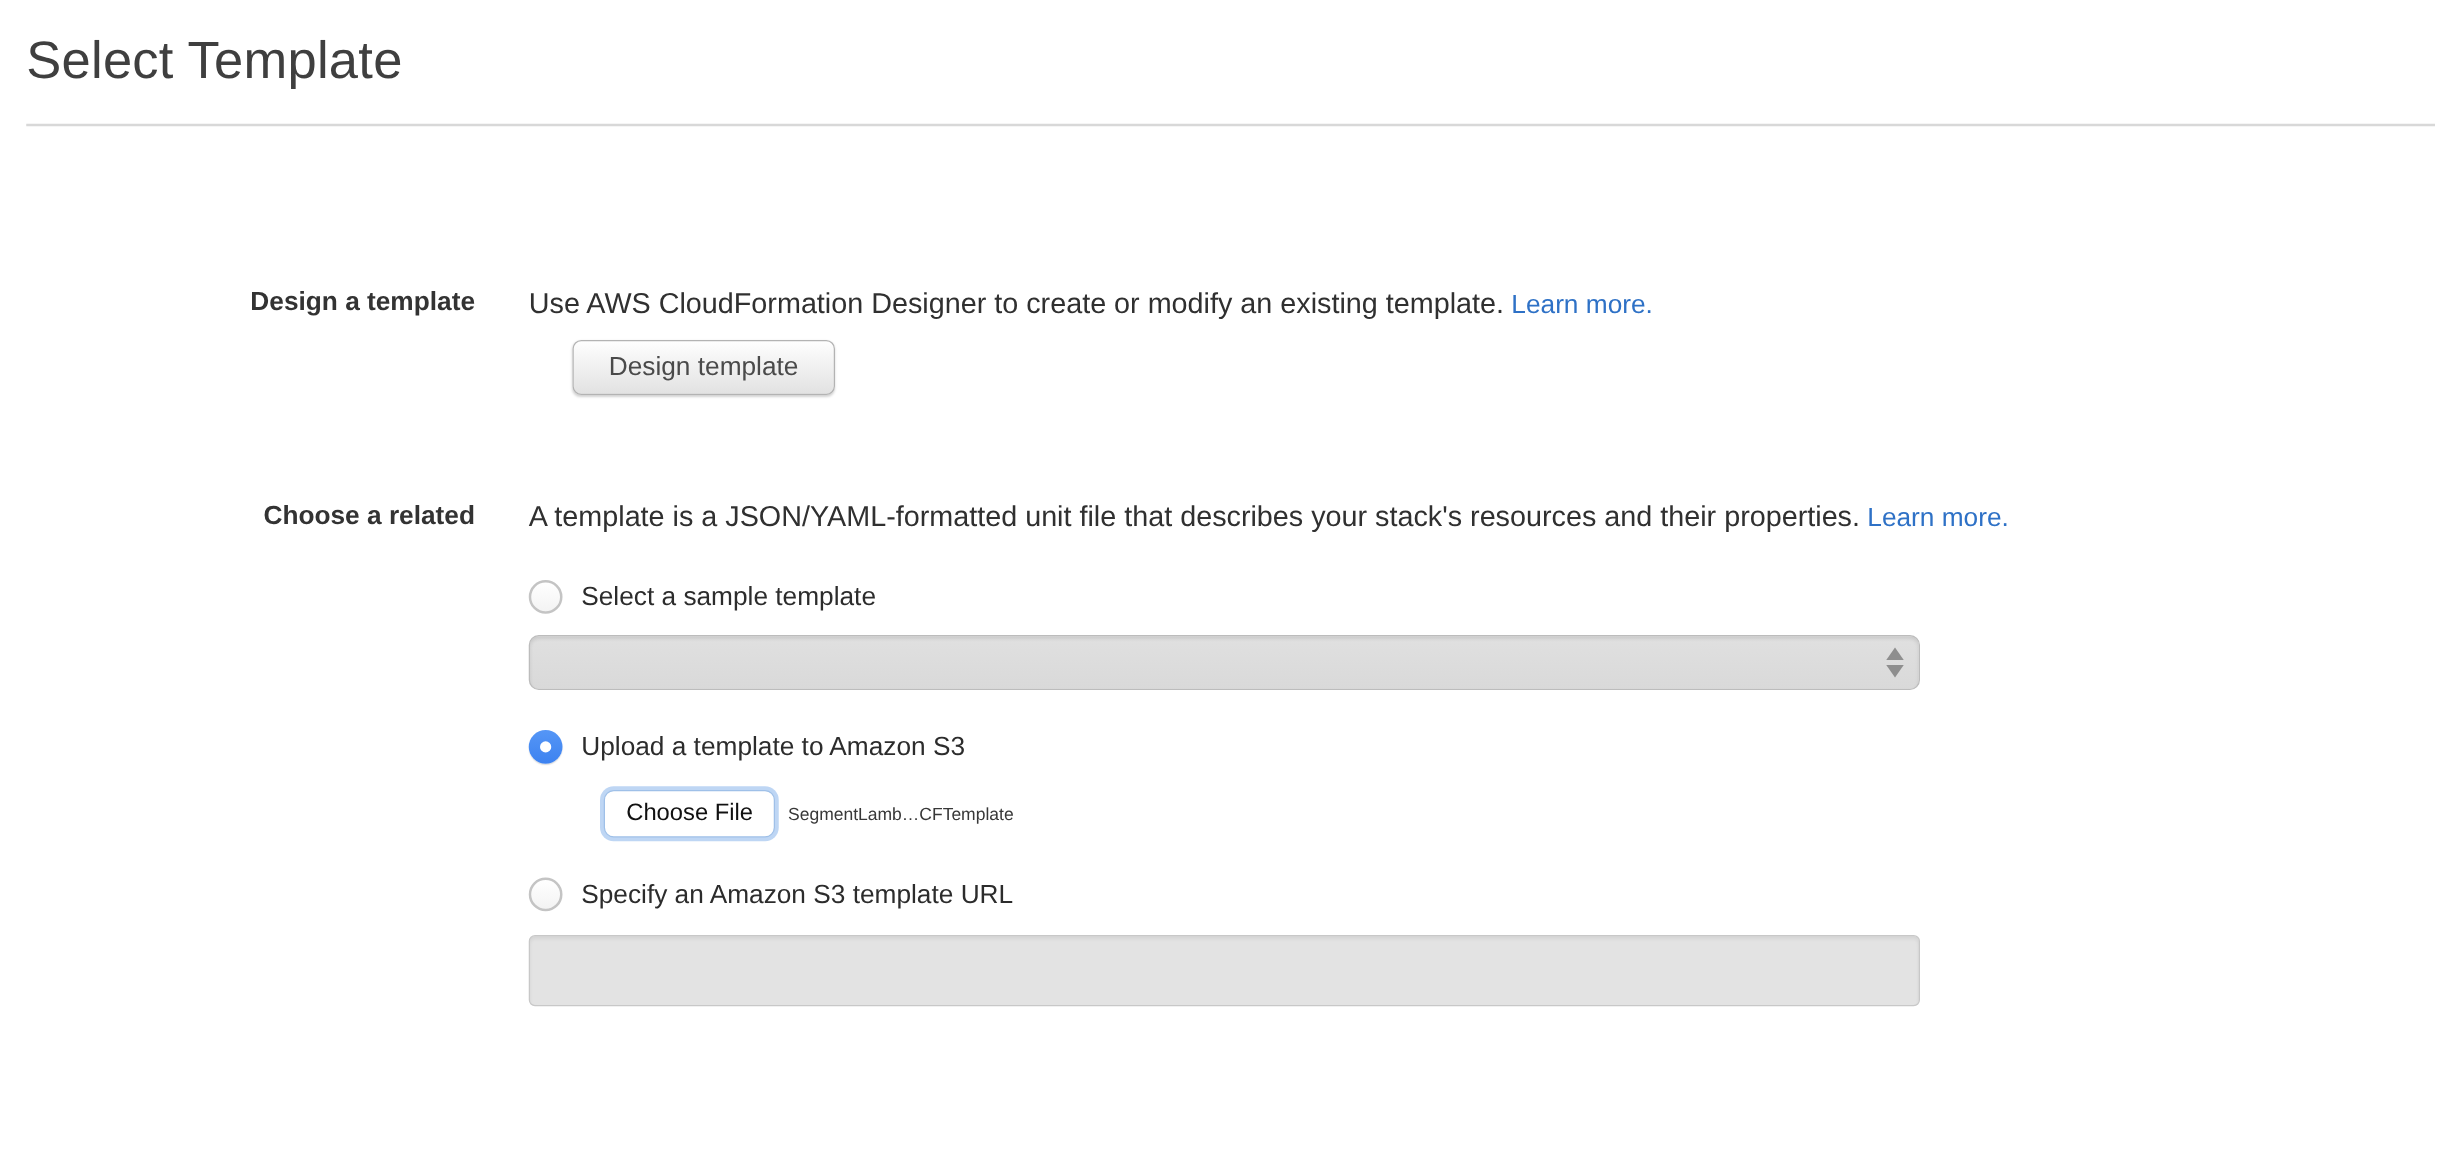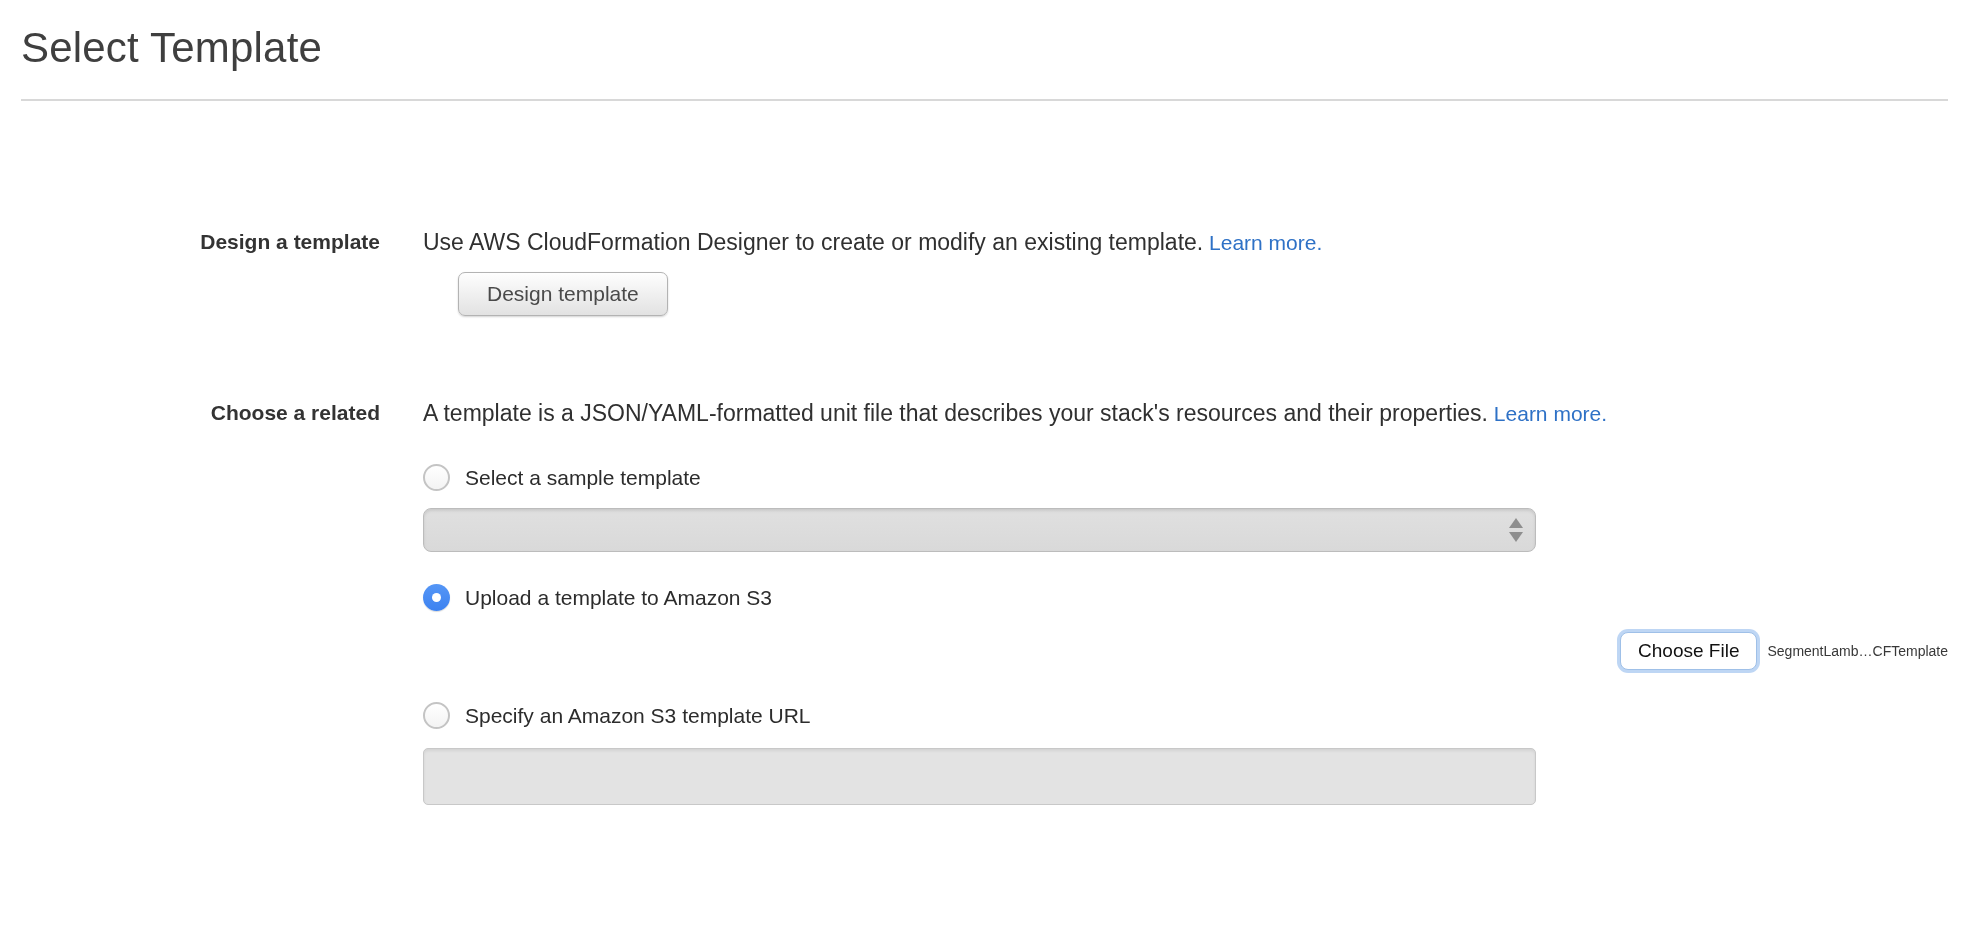--- a/index.html
+++ b/index.html
@@ -134,21 +134,20 @@
     border-left: 7px solid transparent;
     border-right: 7px solid transparent;
     border-top: 10px solid #8e8e8e;
   }
 
   .file-row {
     margin-top: 21px;
     margin-left: 60px;
     display: flex;
     align-items: center;
-    justify-content: flex-end;
   }
   .btn-choose-file {
     font-family: "Liberation Sans", sans-serif;
     font-size: 19px;
     color: #111111;
     background: #ffffff;
     border: 1px solid #9fc0e8;
     border-radius: 8px;
     padding: 7px 17px;
     box-shadow: 0 0 0 3px rgba(137,180,235,0.55);

